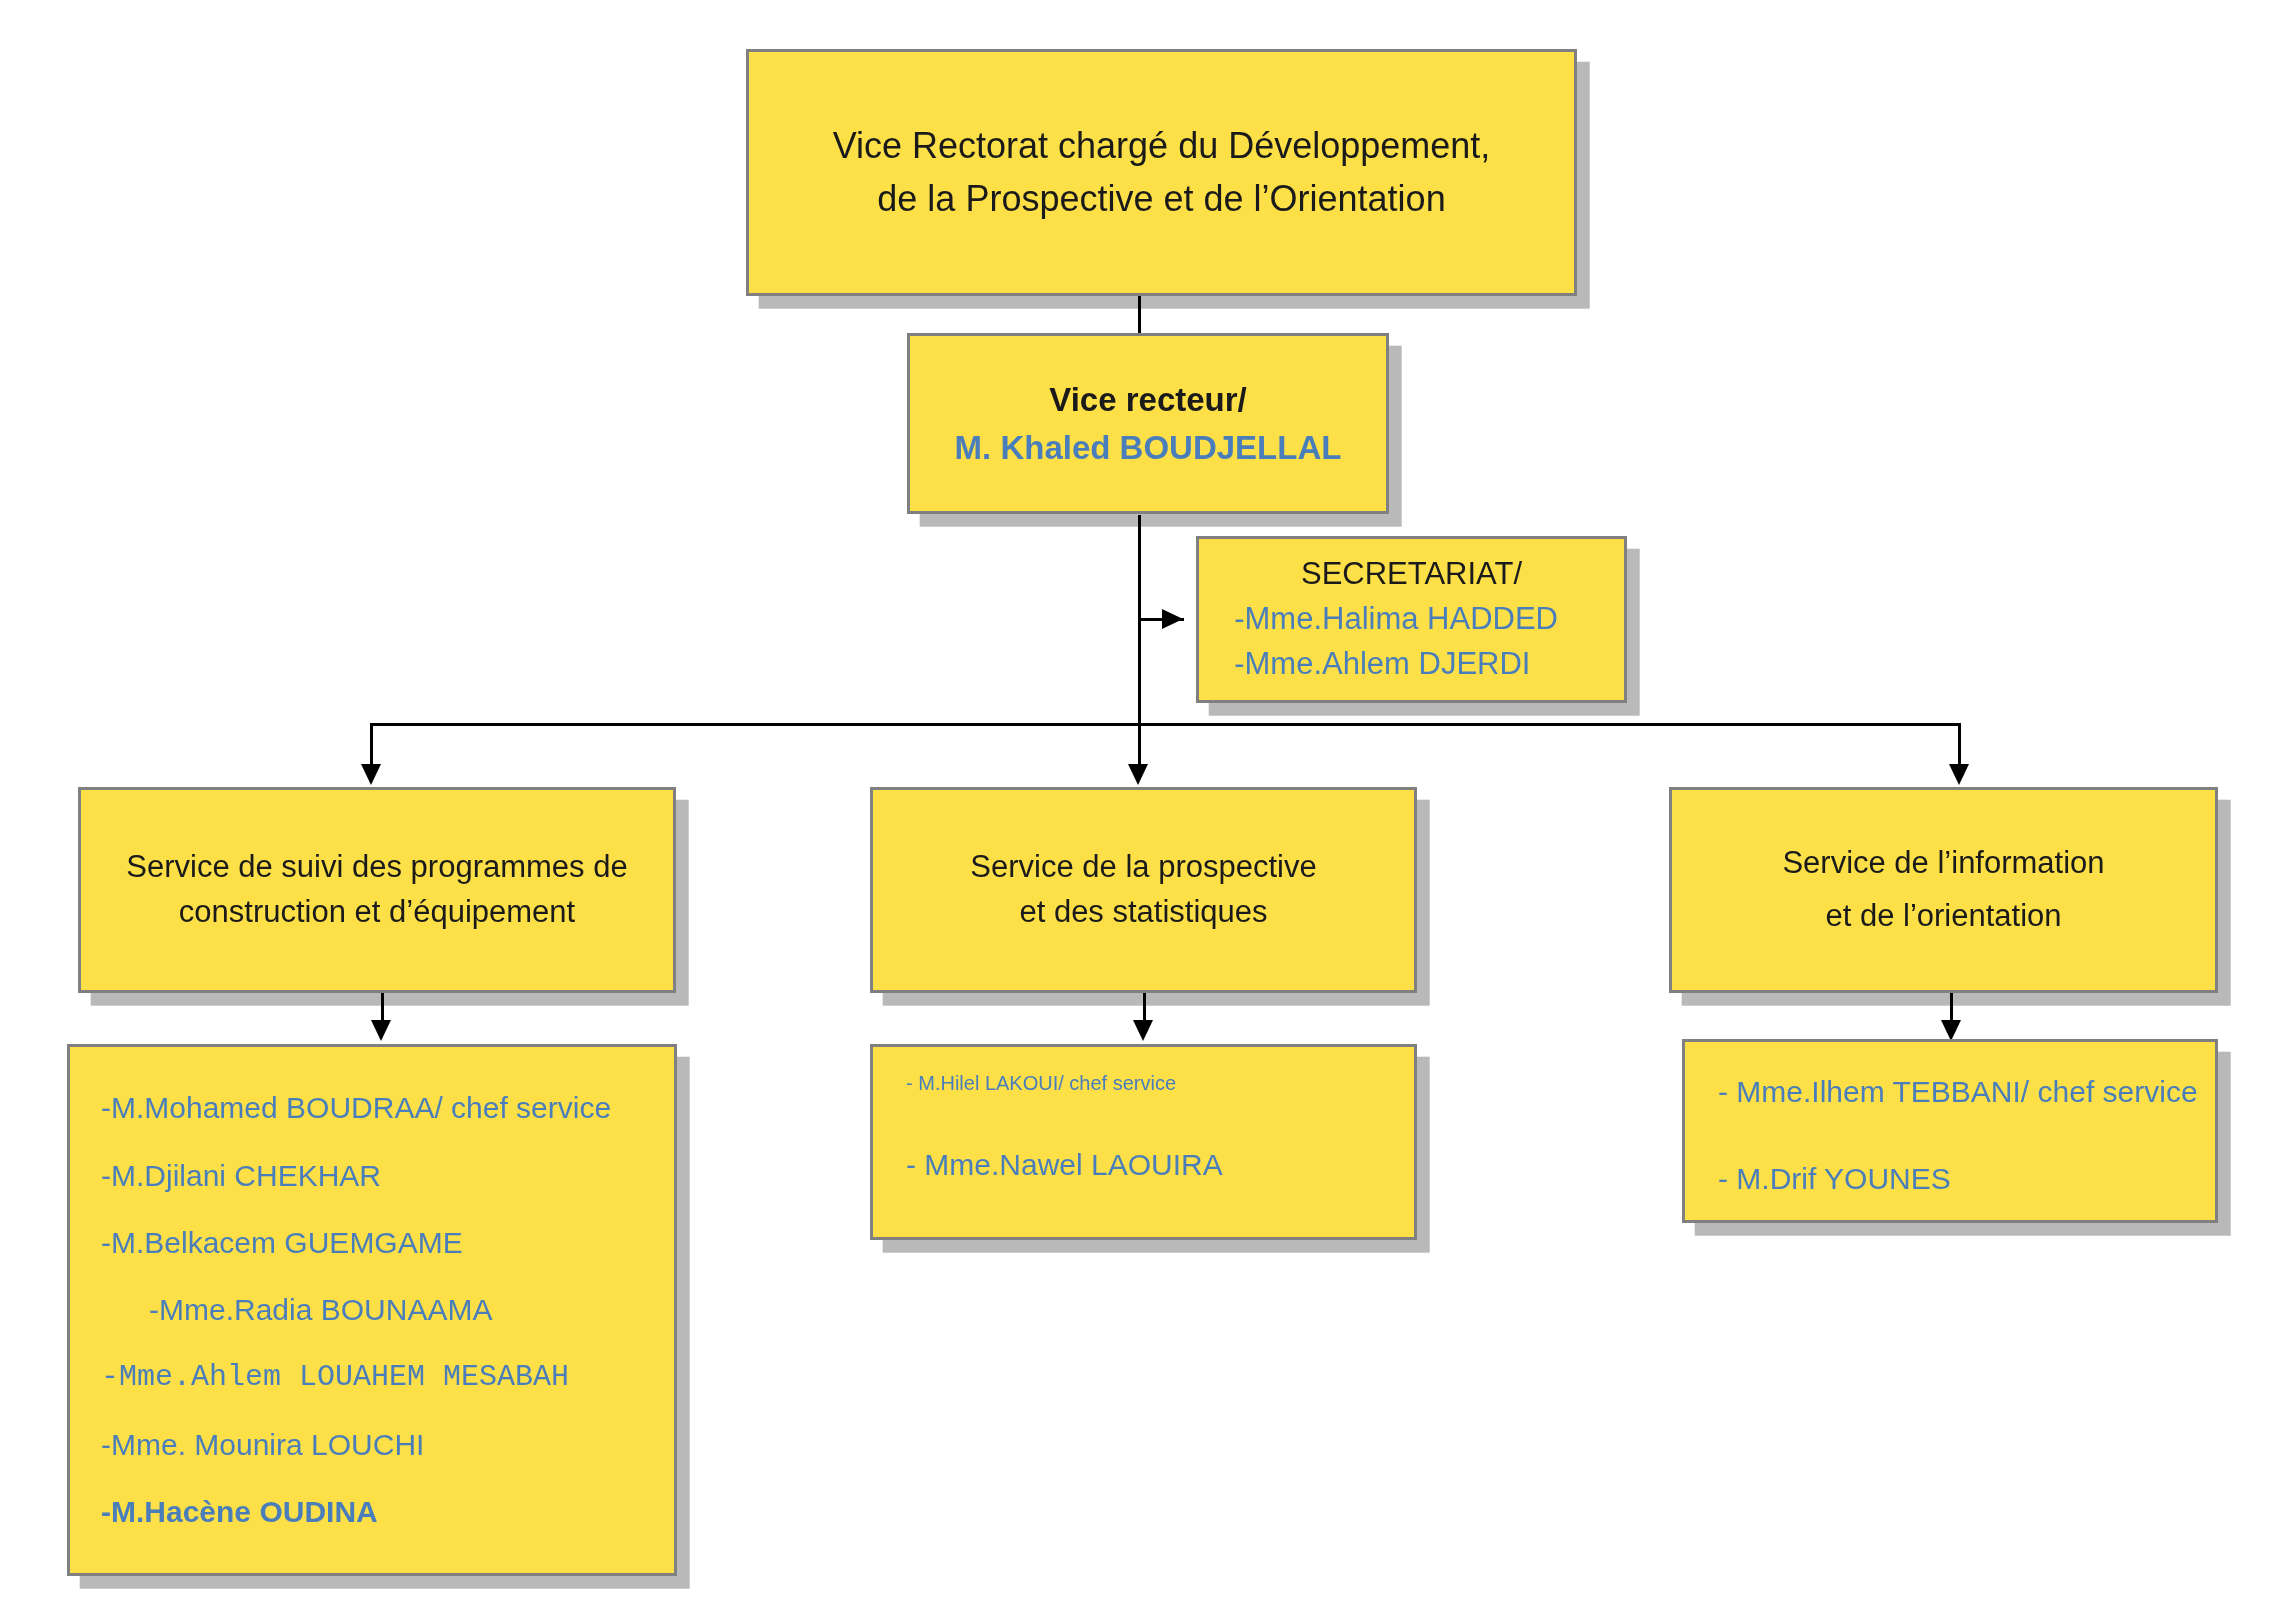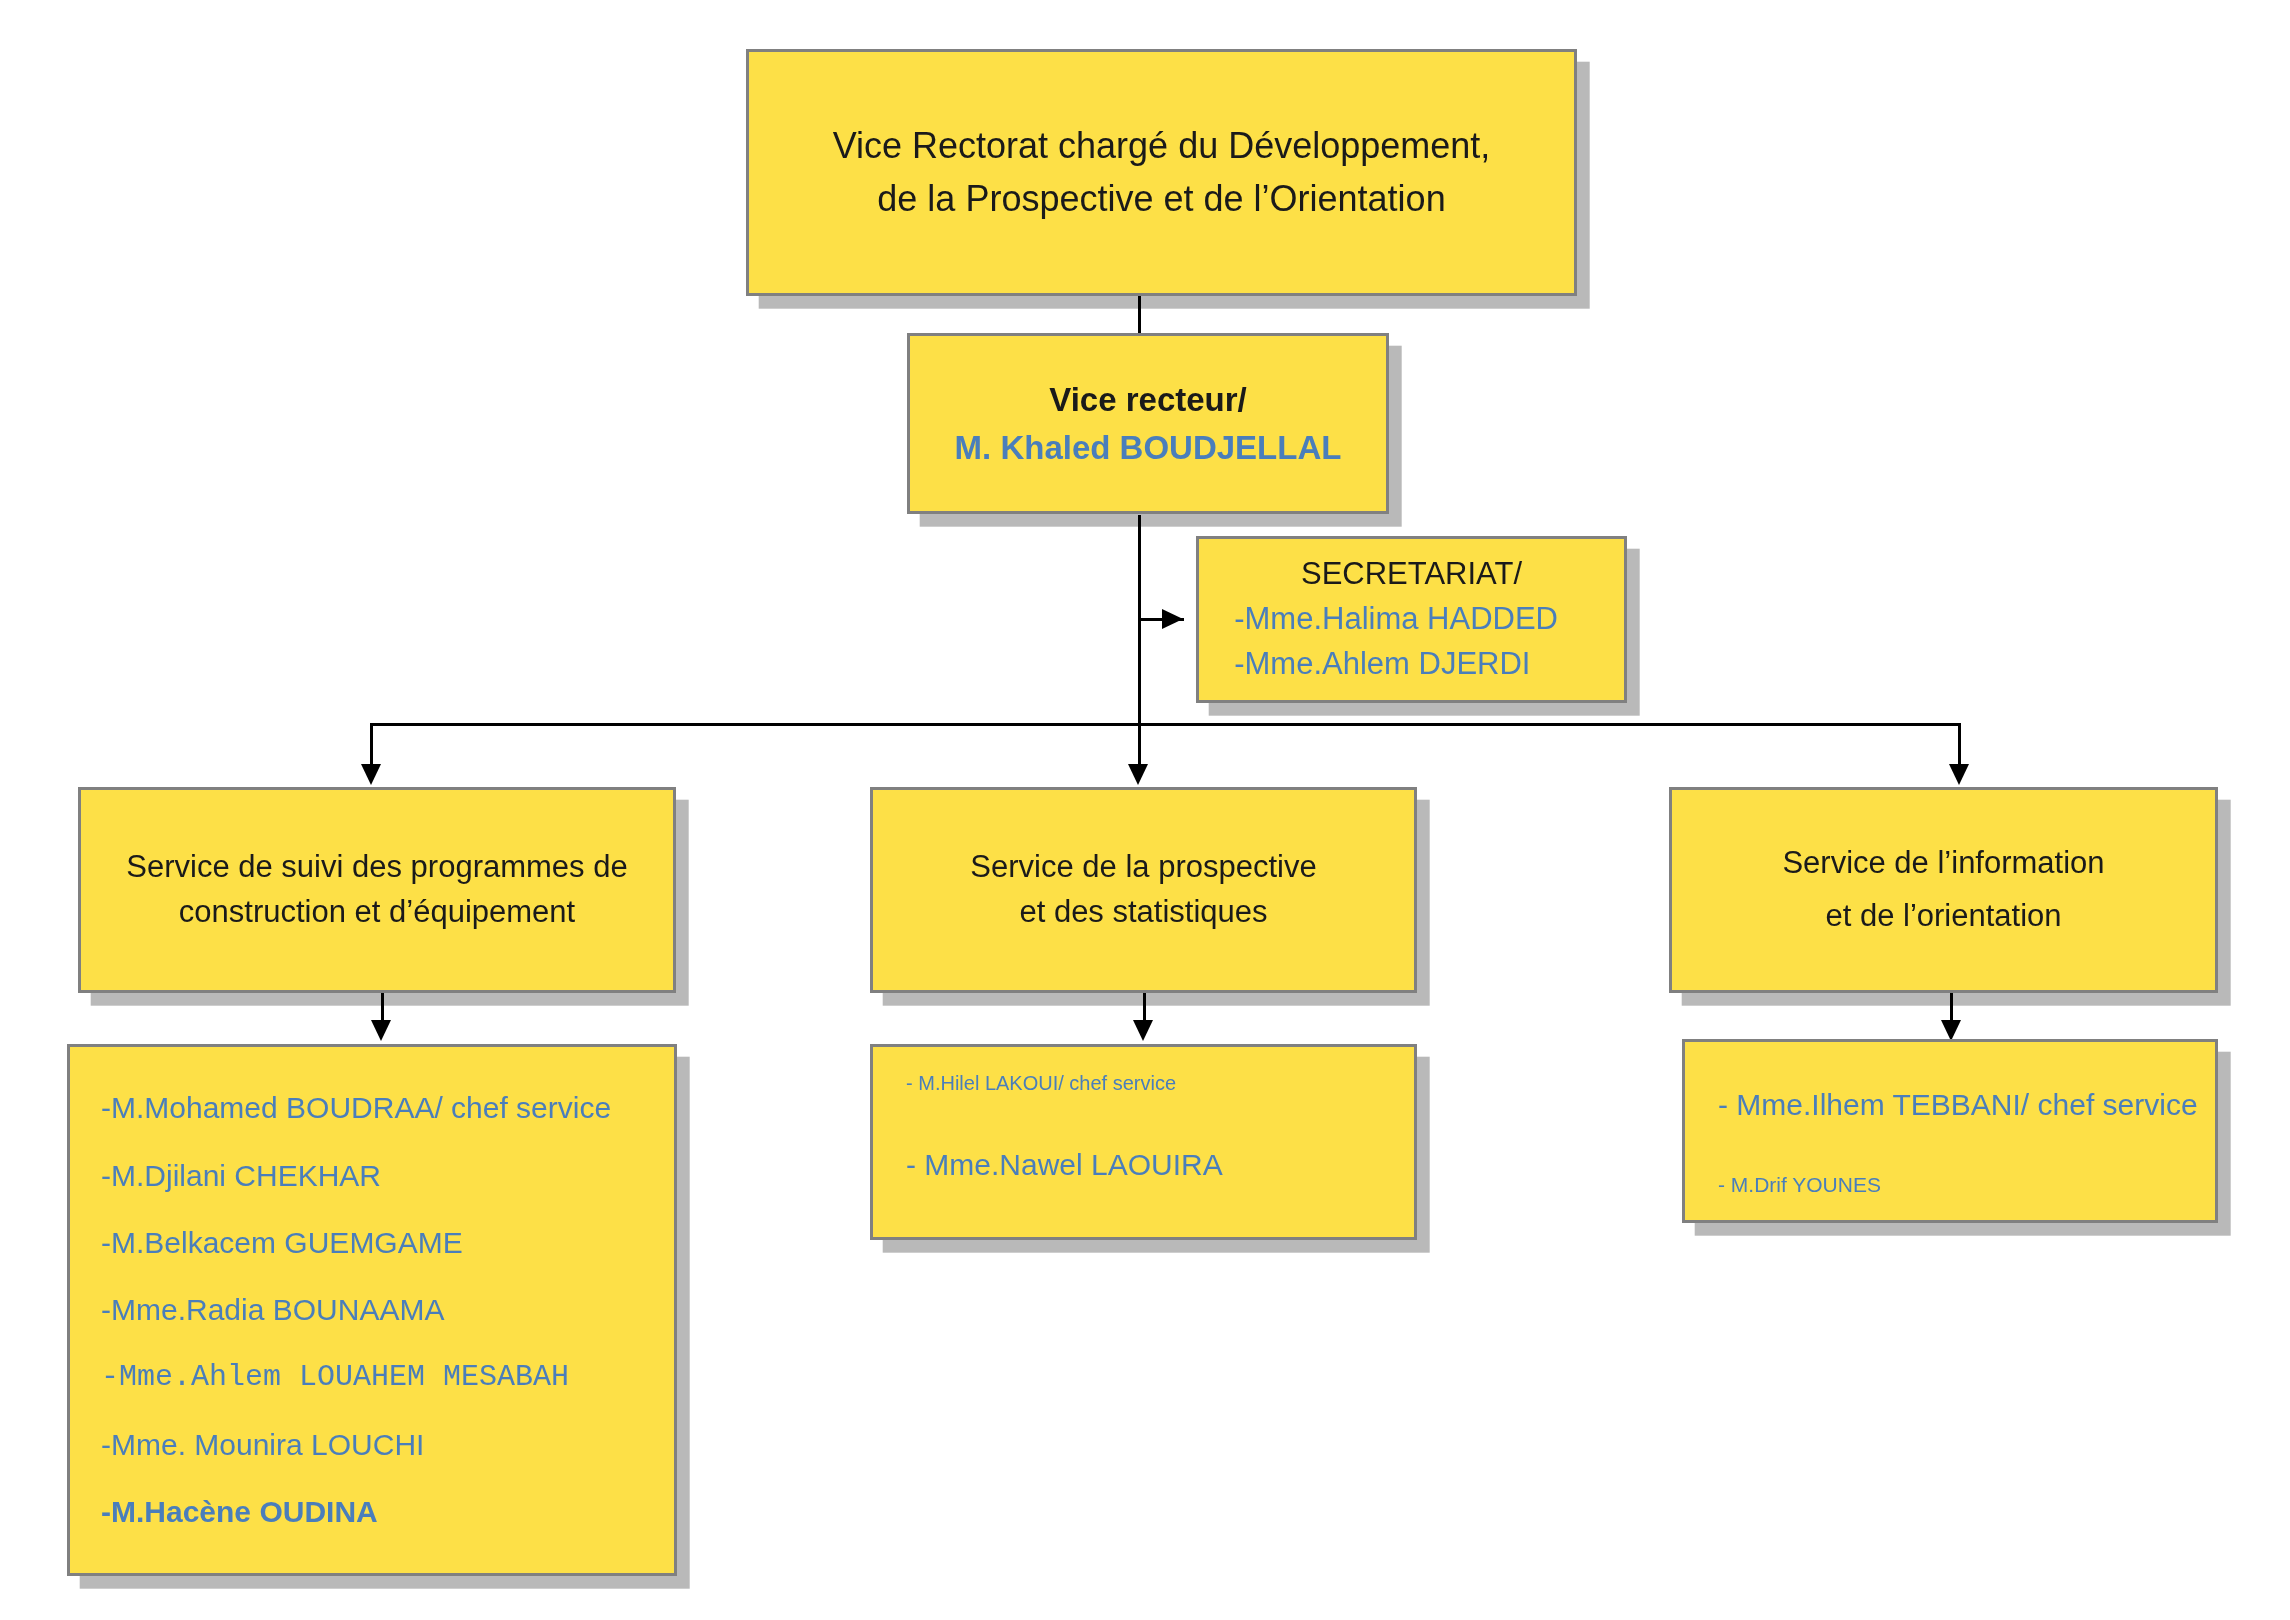--- a/index.html
+++ b/index.html
@@ -110,21 +110,21 @@
     <div class="line t-black" style="font-size:31px;">construction et d’équipement</div>
   </div>
 
   <div class="vline" style="left:381px; top:993px; height:31px;"></div>
   <div class="arrow-down" style="left:371px; top:1020px;"></div>
 
   <div class="box left" style="left:67px; top:1044px; width:610px; height:532px; padding:27.4px 0 27.4px 31px; justify-content:space-around;">
     <div class="line t-blue" style="font-size:30px;">-M.Mohamed BOUDRAA/ chef service</div>
     <div class="line t-blue" style="font-size:30px;">-M.Djilani CHEKHAR</div>
     <div class="line t-blue" style="font-size:30px;">-M.Belkacem GUEMGAME</div>
-    <div class="line t-blue" style="font-size:30px;">-Mme.Radia BOUNAAMA</div>
+    <div class="line t-blue" style="font-size:30px;margin-left:48px;">-Mme.Radia BOUNAAMA</div>
     <div class="line t-blue" style="font-size:30px;font-family:Liberation Mono, monospace;">-Mme.Ahlem LOUAHEM MESABAH</div>
     <div class="line t-blue" style="font-size:30px;">-Mme. Mounira LOUCHI</div>
     <div class="line t-blue" style="font-size:30px;font-weight:bold;">-M.Hacène OUDINA</div>
   </div>
 
   <div class="box center" style="left:870px; top:787px; width:547px; height:206px; padding:0 23.5px;">
     <div class="line t-black" style="font-size:31px;">Service de la prospective</div>
     <div class="line t-black" style="font-size:31px;">et des statistiques</div>
   </div>
 
@@ -139,17 +139,17 @@
   <div class="box center" style="left:1669px; top:787px; width:549px; height:206px; padding:0 23.5px;gap:8px;">
     <div class="line t-black" style="font-size:31px;">Service de l’information</div>
     <div class="line t-black" style="font-size:31px;">et de l’orientation</div>
   </div>
 
   <div class="vline" style="left:1950px; top:993px; height:31px;"></div>
   <div class="arrow-down" style="left:1941px; top:1020px;"></div>
 
   <div class="box left" style="left:1682px; top:1039px; width:536px; height:184px; padding:19.6px 0 19.6px 33px; justify-content:flex-end;">
     <div class="line t-blue" style="font-size:30px; margin-bottom:43px;">- Mme.Ilhem TEBBANI/ chef service</div>
-    <div class="line t-blue" style="font-size:21px;">- M.Drif YOUNES</div>
+    <div class="line t-blue" style="font-size:30px;">- M.Drif YOUNES</div>
   </div>
 
 </div>
 
 
 </body></html>

